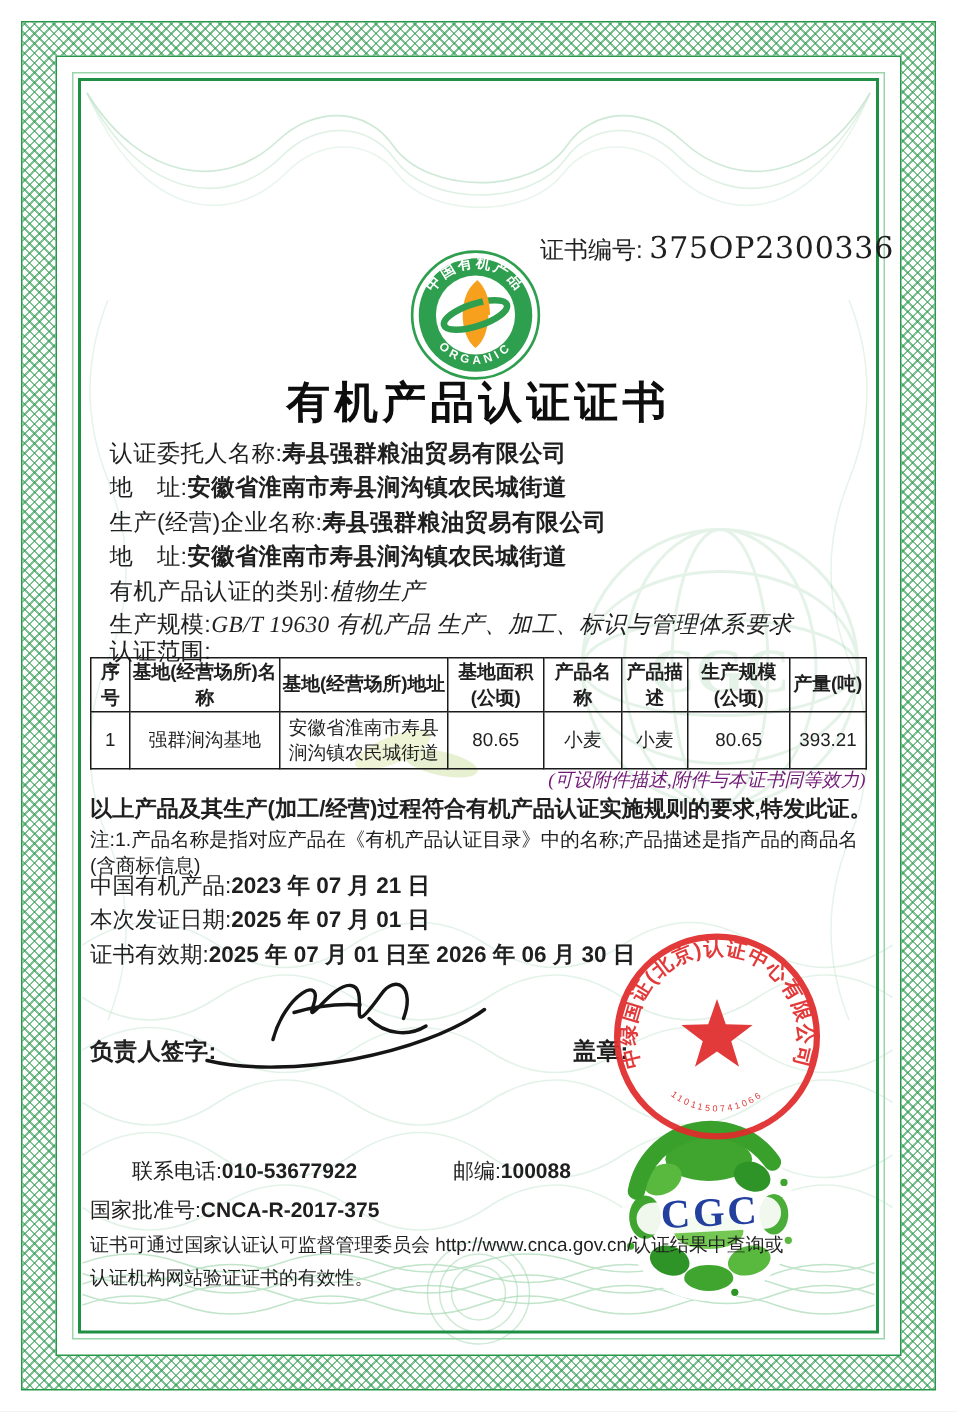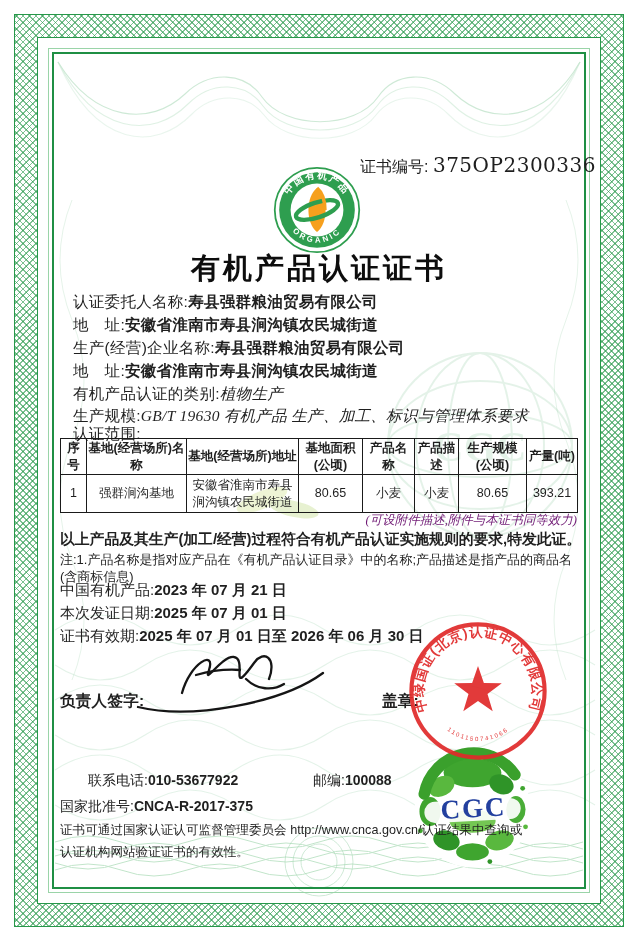--- a/index.html
+++ b/index.html
@@ -221,21 +221,21 @@
       <textPath href="#sealArc" startOffset="50%">中绿国证(北京)认证中心有限公司</textPath>
     </text>
     <text fill="#e02a2a" font-size="6.5" letter-spacing="2" text-anchor="middle">
       <textPath href="#digitsArc" startOffset="50%">1101150741066</textPath>
     </text>
     <path fill="#e02a2a" d="M0,-27 L6.35,-8.74 L25.7,-8.3 L10.27,3.34 L15.9,21.8 L0,10.8 L-15.9,21.8 L-10.27,3.34 L-25.7,-8.3 L-6.35,-8.74 Z"></path>
   </svg>
 
   <div class="abs orgline" style="left:60px;top:772px;padding-left:28px;">
     <span class="lbl">联系电话:</span><span>010-53677922</span>
-    <span style="position:absolute;left:242px;white-space:nowrap;margin-left:11px;">
+    <span style="position:absolute;left:242px;white-space:nowrap;">
       <span class="lbl">邮编:</span><span>100088</span>
     </span>
   </div>
   <div class="abs orgline" style="left:60px;top:798px;">
     <span class="lbl">国家批准号:</span><span>CNCA-R-2017-375</span>
   </div>
 
   <svg class="svgbox" style="left:405px;top:742px;z-index:3;" width="135" height="135" viewBox="-70 -70 140 140">
     <circle r="60" fill="#ffffff"></circle>
     <ellipse cx="0" cy="-38" rx="30" ry="15" fill="#3fa52f"></ellipse>

